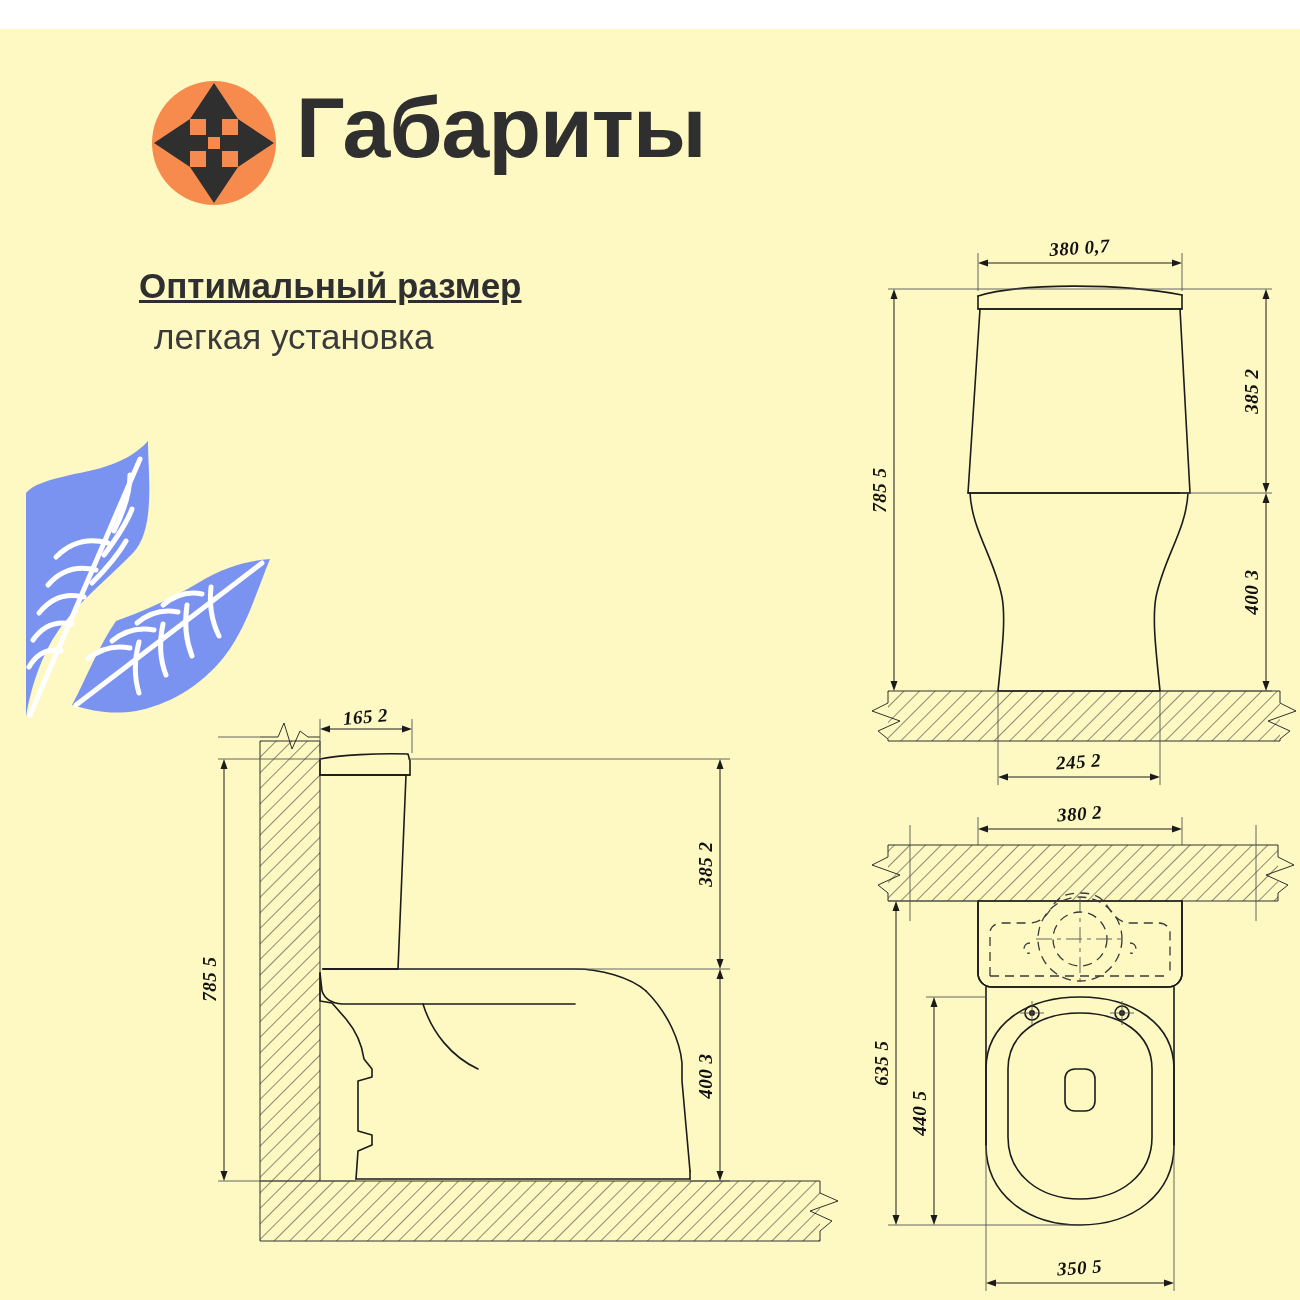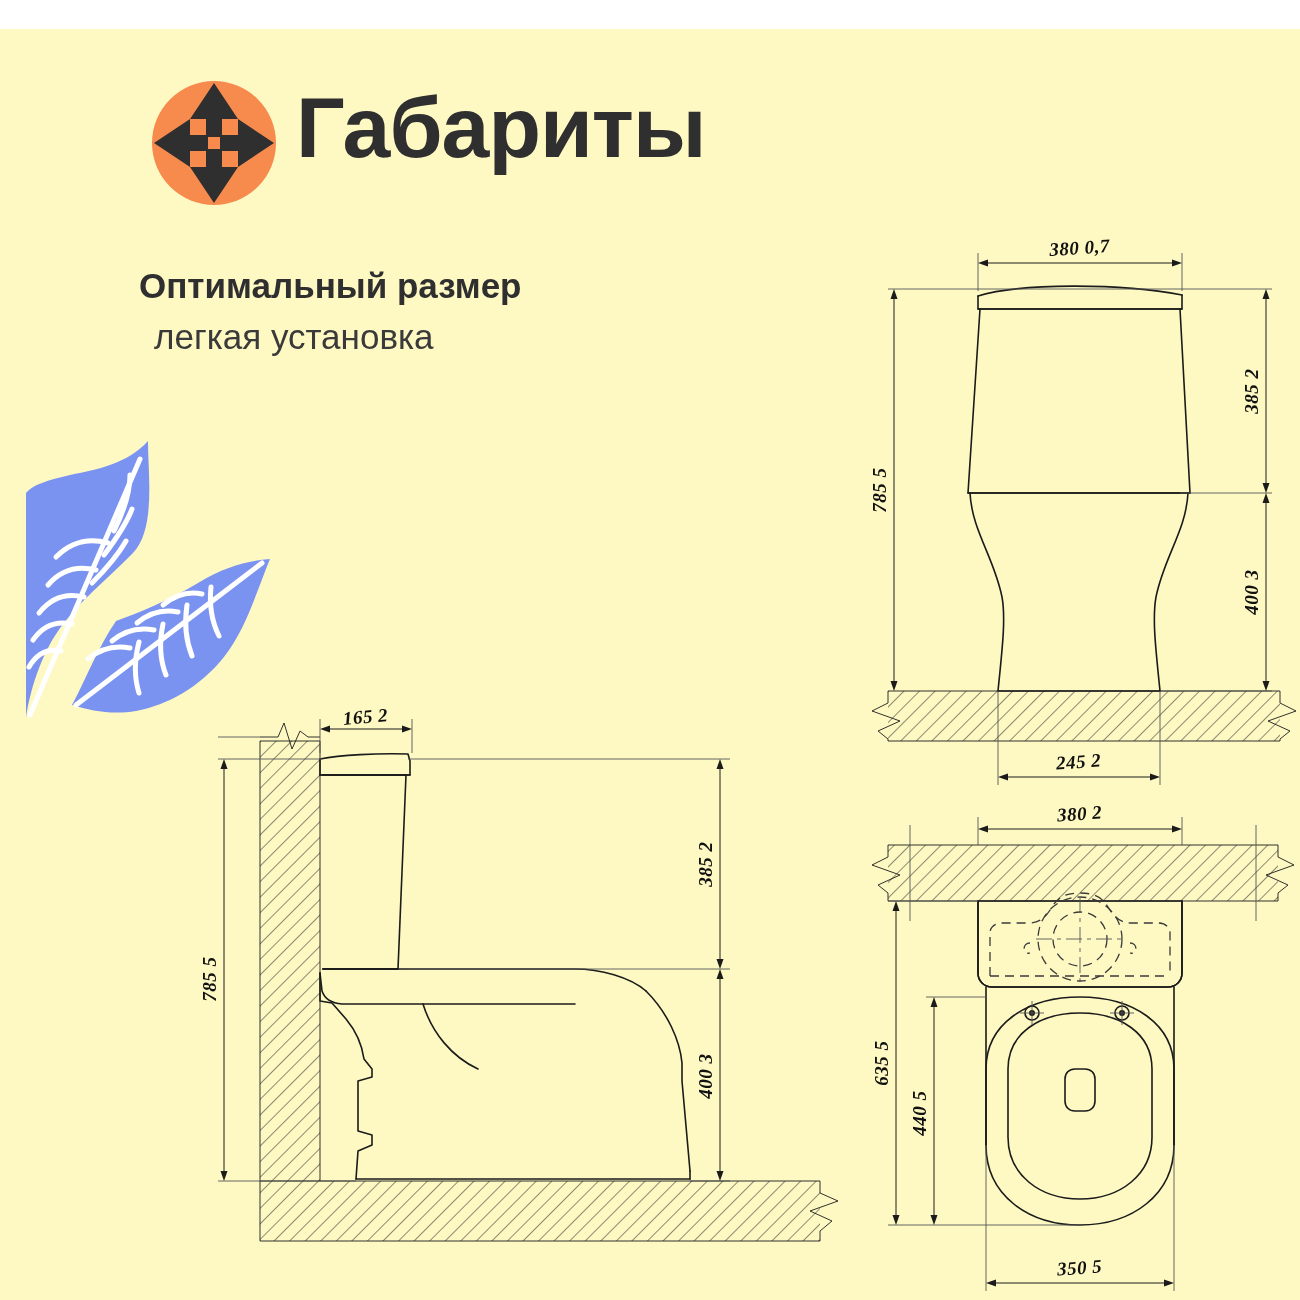--- a/index.html
+++ b/index.html
@@ -37,20 +37,21 @@
     white-space: nowrap;
   }
   #subtitle-line1 {
     position: absolute;
     left: 139px;
     top: 237px;
     font-size: 35px;
     font-weight: bold;
     color: #2f2f2f;
     white-space: nowrap;
+    text-decoration: underline;
   }
   #subtitle-line2 {
     position: absolute;
     left: 154px;
     top: 288px;
     font-size: 35px;
     font-weight: normal;
     color: #3a3a3a;
     white-space: nowrap;
   }

